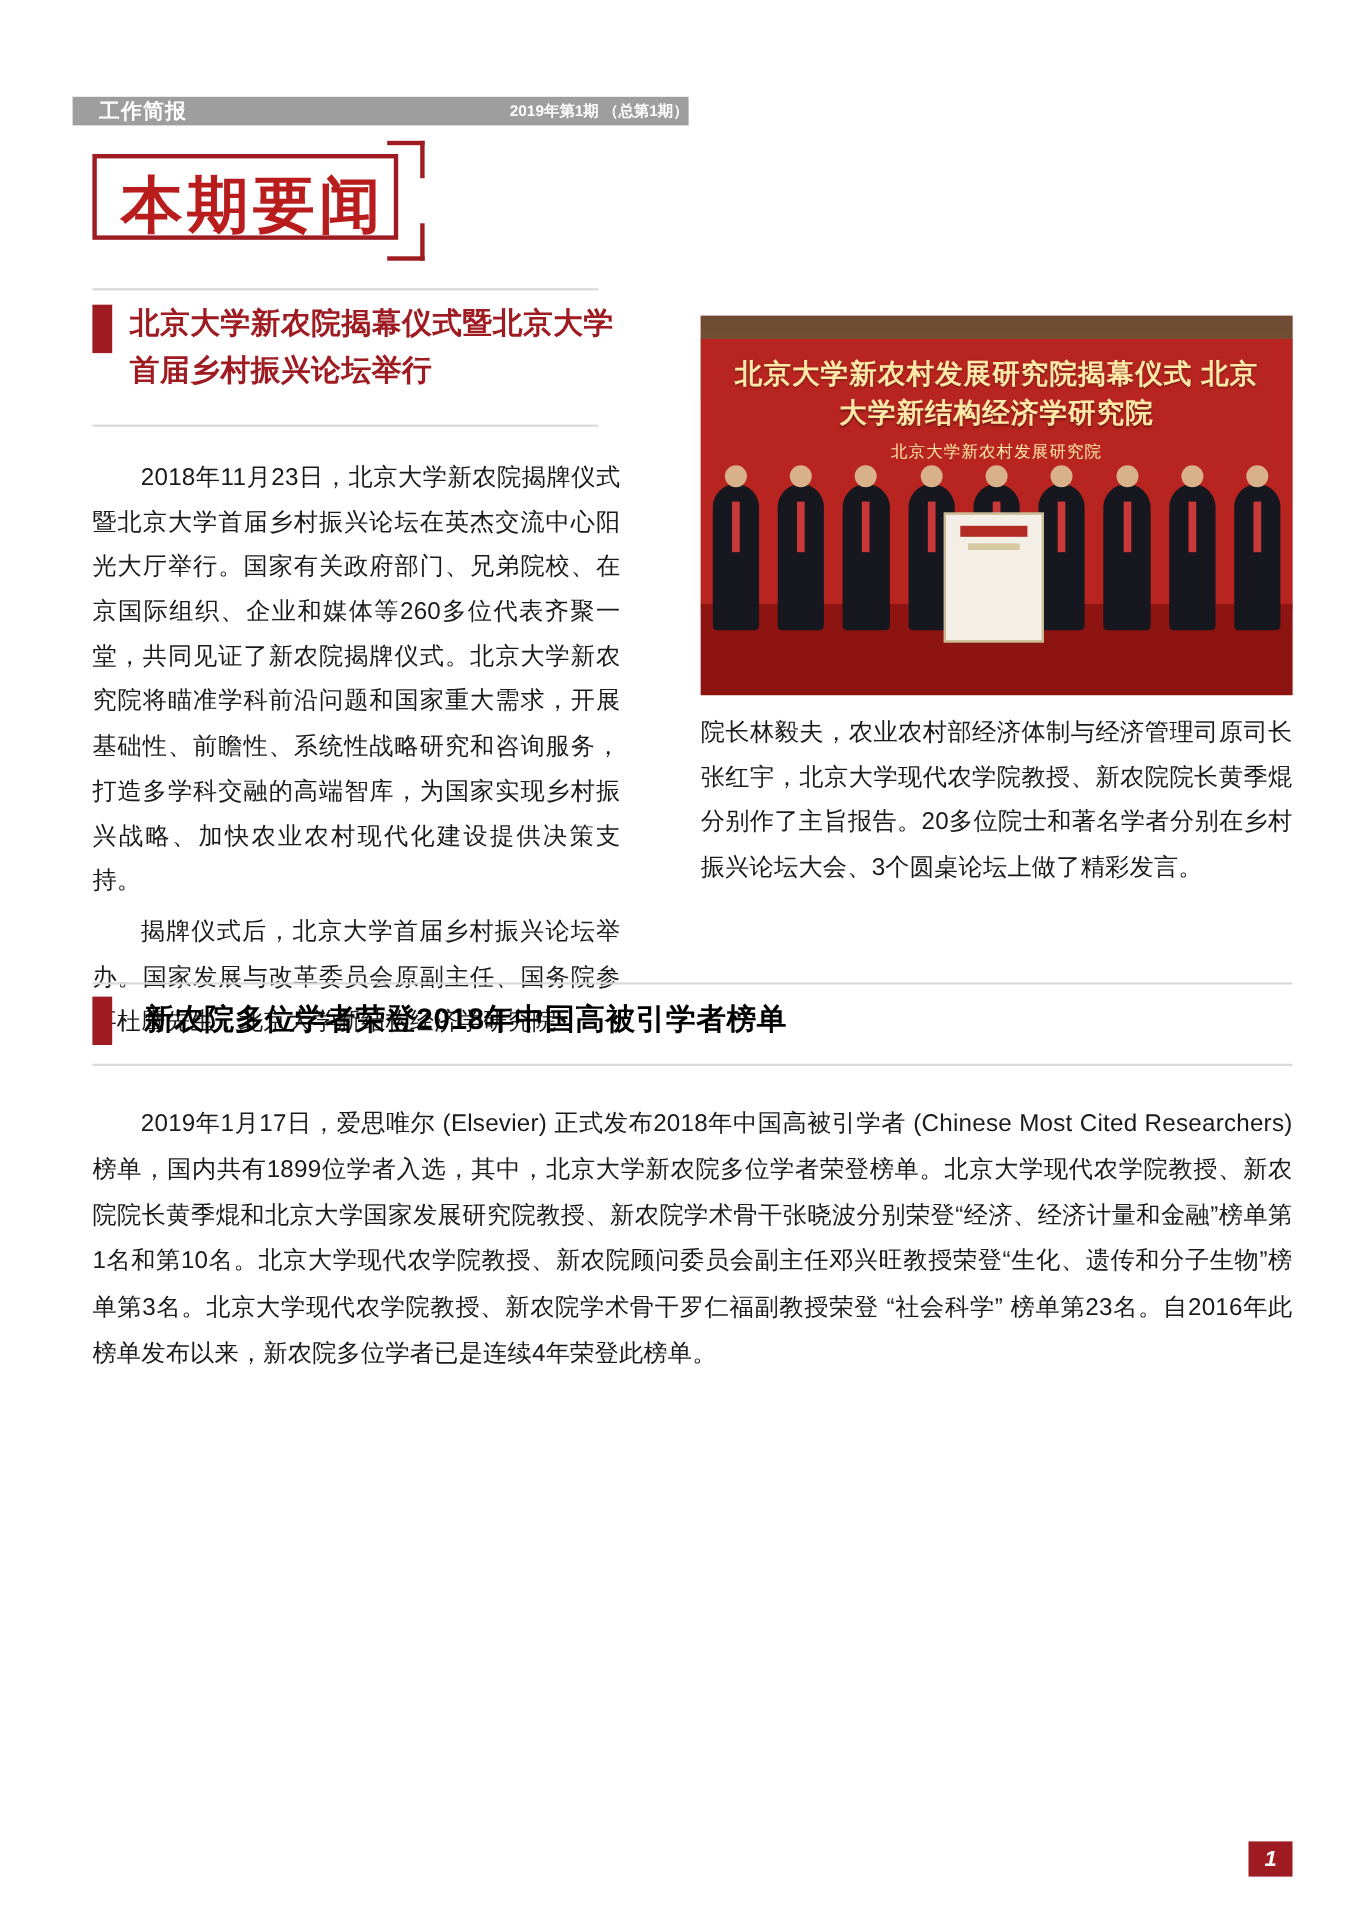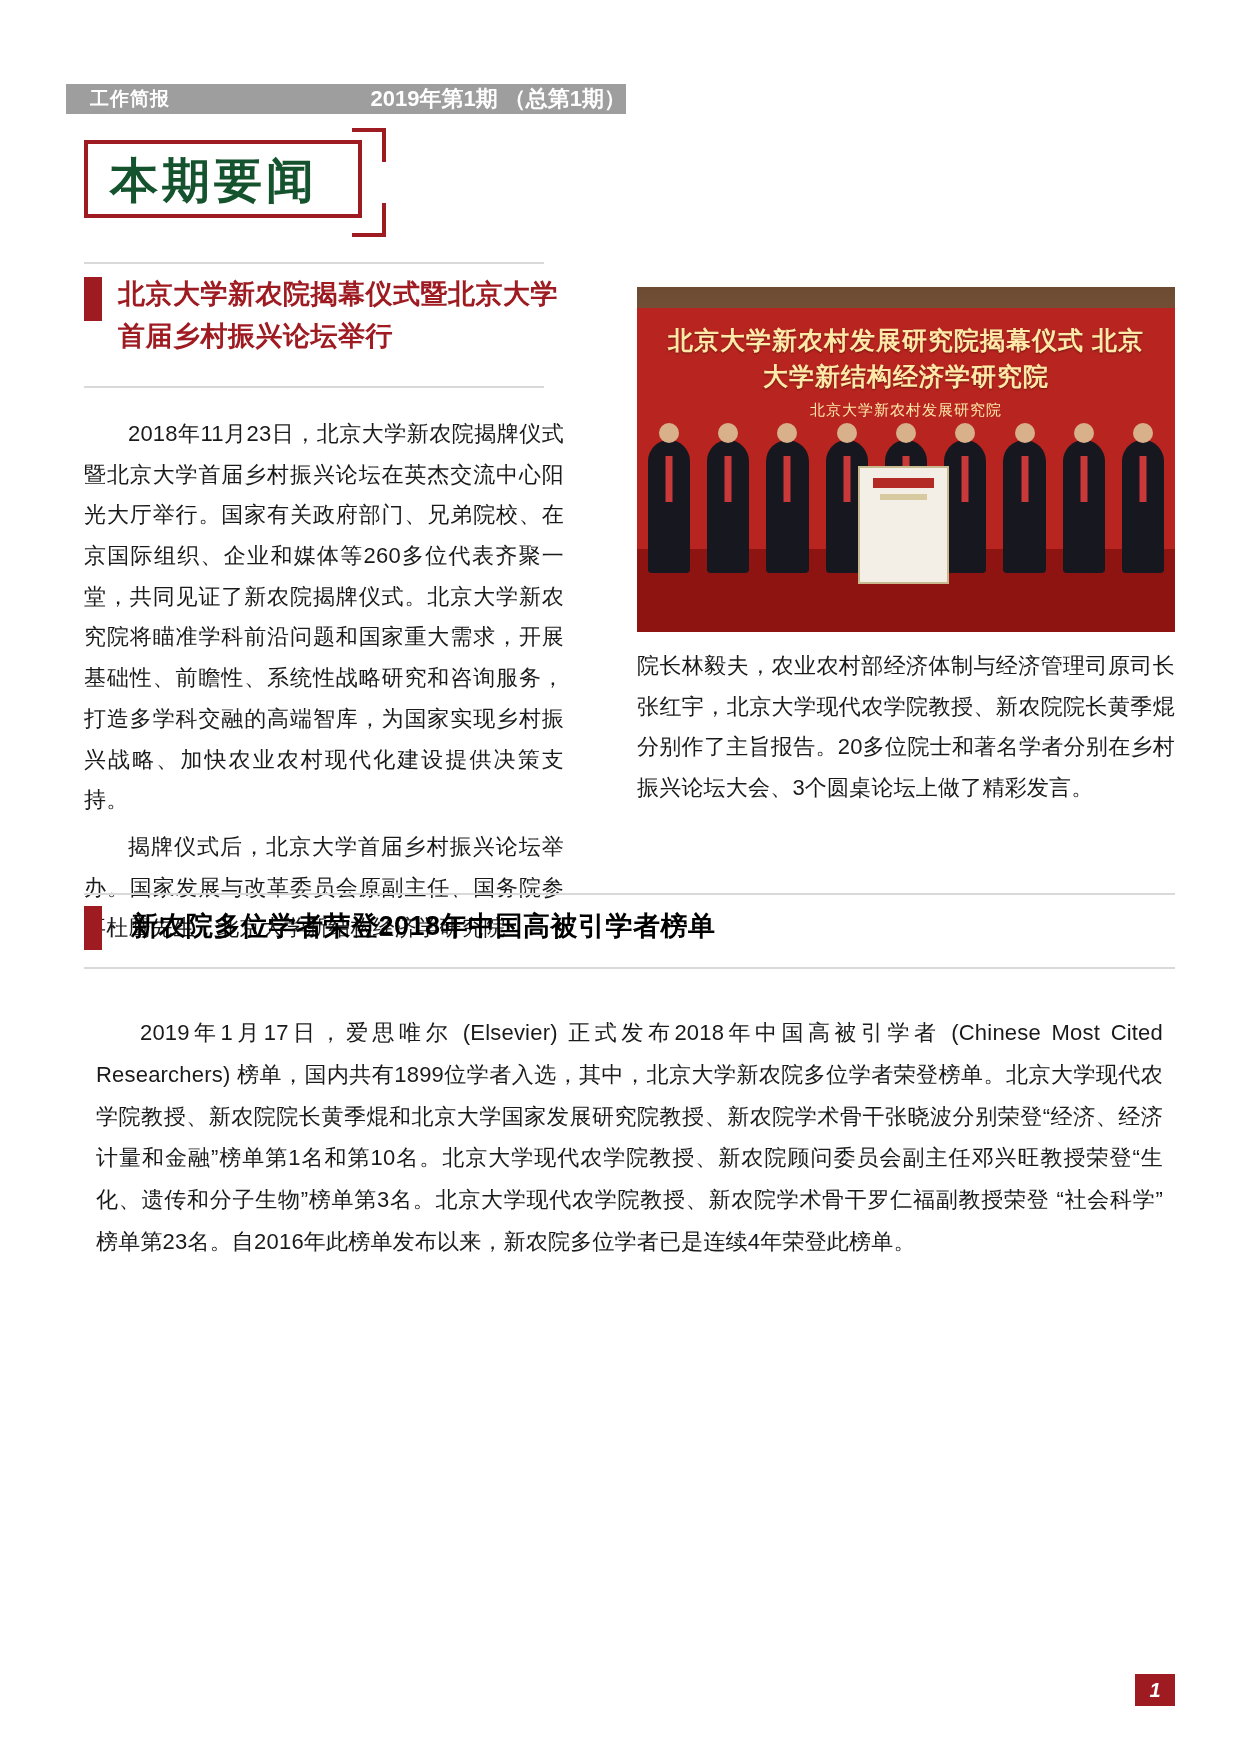--- a/index.html
+++ b/index.html
@@ -33,21 +33,21 @@
     display: flex;
     align-items: center;
   }
   .hdr-left .title {
     font-size: 19px;
     font-weight: bold;
     margin-left: 24px;
     letter-spacing: 1px;
   }
   .hdr-left .issue {
-    font-size: 22px;
+    font-size: 14px;
     font-weight: bold;
     margin-left: auto;
     margin-right: 0px;
     white-space: nowrap;
   }
   .hdr-right {
     background: #b3b3b3;
     color: #ffffff;
     flex: 1 1 auto;
     display: flex;
@@ -97,24 +97,24 @@
     width: 34px;
     height: 34px;
     border-bottom: 4px solid #9e1b22;
     border-right: 4px solid #9e1b22;
     box-sizing: border-box;
   }
   .masthead .mtext {
     position: absolute;
     left: 26px;
     top: 9px;
-    font-size: 48px;
+    font-size: 56px;
     font-weight: bold;
     letter-spacing: 4px;
-    color: #14532d;
+    color: #b91c1c;
   }
 
   
   .rule {
     position: absolute;
     background: #d9d9d9;
     height: 2px;
   }
   .sec-marker {
     position: absolute;
@@ -285,21 +285,21 @@
   .a2-body {
     position: absolute;
     left: 84px;
     top: 1000px;
     width: 1091px;
     font-size: 22px;
     line-height: 1.9;
     text-align: justify;
     letter-spacing: 0.2px;
   }
-  .a2-body p { margin: 12px; text-indent: 2em; }
+  .a2-body p { margin: 0; text-indent: 2em; }
 
   
   .page-num {
     position: absolute;
     right: 66px;
     bottom: 48px;
     width: 40px;
     height: 32px;
     background: #9e1b22;
     color: #ffffff;

